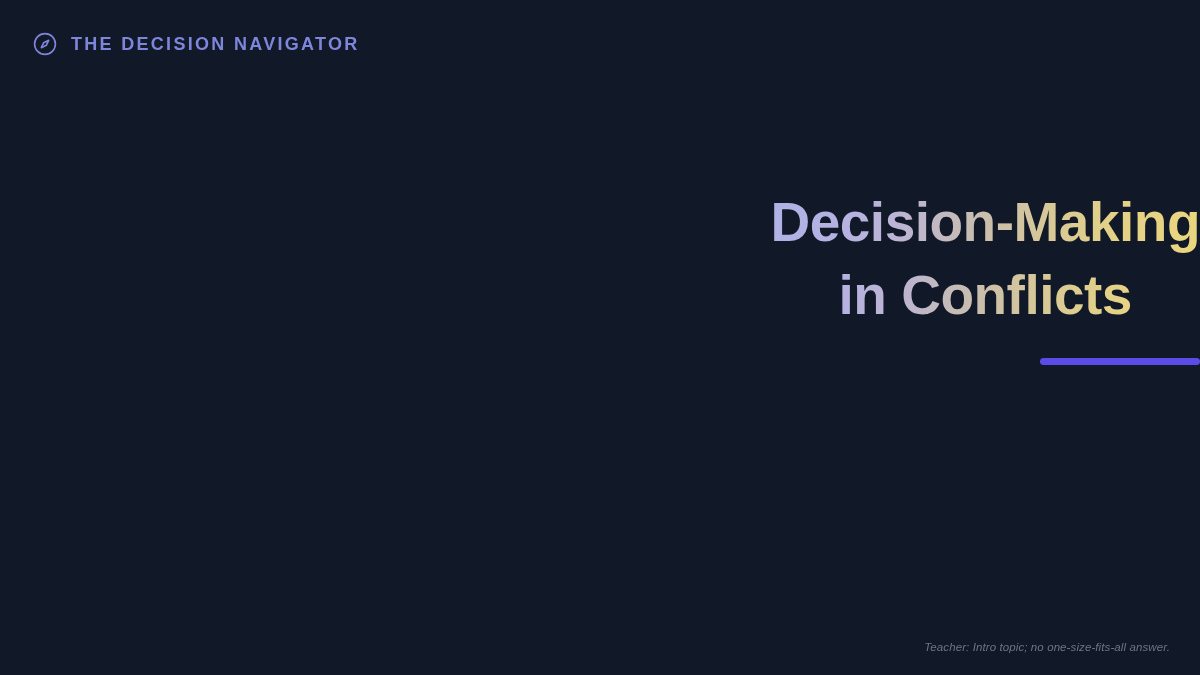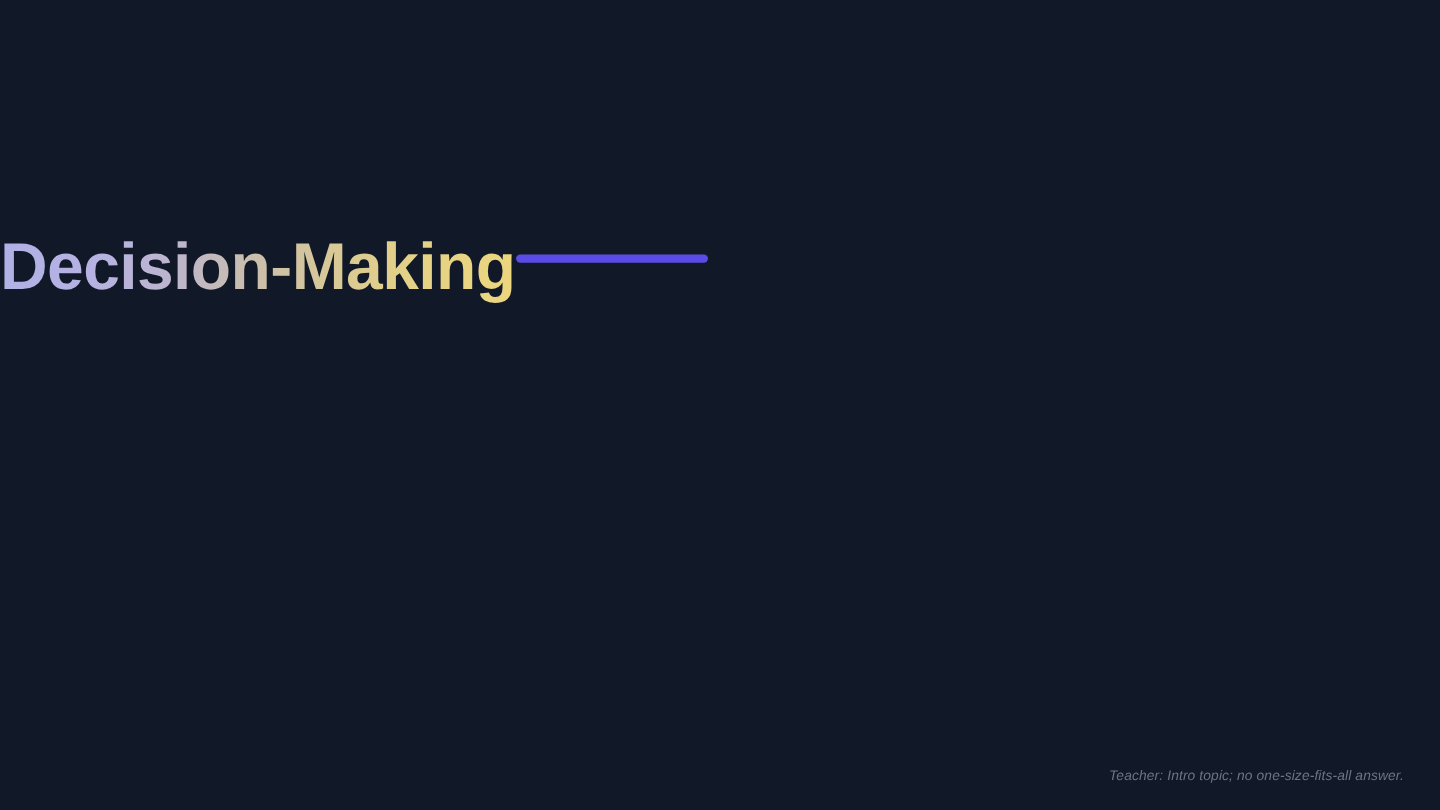--- a/index.html
+++ b/index.html
@@ -49,22 +49,22 @@
     white-space: nowrap;
   }
 
   
   .center {
     position: absolute;
     left: 0;
     right: 0;
     top: 186px;
     display: flex;
-    flex-direction: row;
-    align-items: flex-start;
+    flex-direction: column;
+    align-items: flex-end;
   }
 
   .title {
     font-size: 55px;
     font-weight: bold;
     line-height: 1.33;
     text-align: center;
     letter-spacing: -0.5px;
     margin: 0;
     background-image: linear-gradient(95deg,
@@ -115,25 +115,35 @@
     text-align: center;
     letter-spacing: 0.1px;
     white-space: nowrap;
   }
 </style>
 </head>
 <body>
 
 <div class="slide">
 
+  <div class="brand">
+    <span class="brand-icon-wrap">
+      <svg class="brand-icon" viewBox="0 0 24 24" fill="none" xmlns="http://www.w3.org/2000/svg" aria-hidden="true">
+        <circle cx="12" cy="12" r="9.6" stroke="#7E86DC" stroke-width="1.5" fill="none"></circle>
+        <path d="M15.4 8.6 L13.2 13.2 L8.6 15.4 L10.8 10.8 Z" stroke="#7E86DC" stroke-width="1.5" stroke-linejoin="round" fill="none"></path>
+      </svg>
+    </span>
+    <span class="brand-text">THE DECISION NAVIGATOR</span>
+  </div>
 
   <div class="center">
 
     <h1 class="title">
       <span class="title-line">Decision-Making</span>
+      <span class="title-line">in Conflicts</span>
     </h1>
 
     <div class="divider"></div>
 
 
   </div>
 
   <div class="footer-note">Teacher: Intro topic; no one-size-fits-all answer.</div>
 
 </div>

